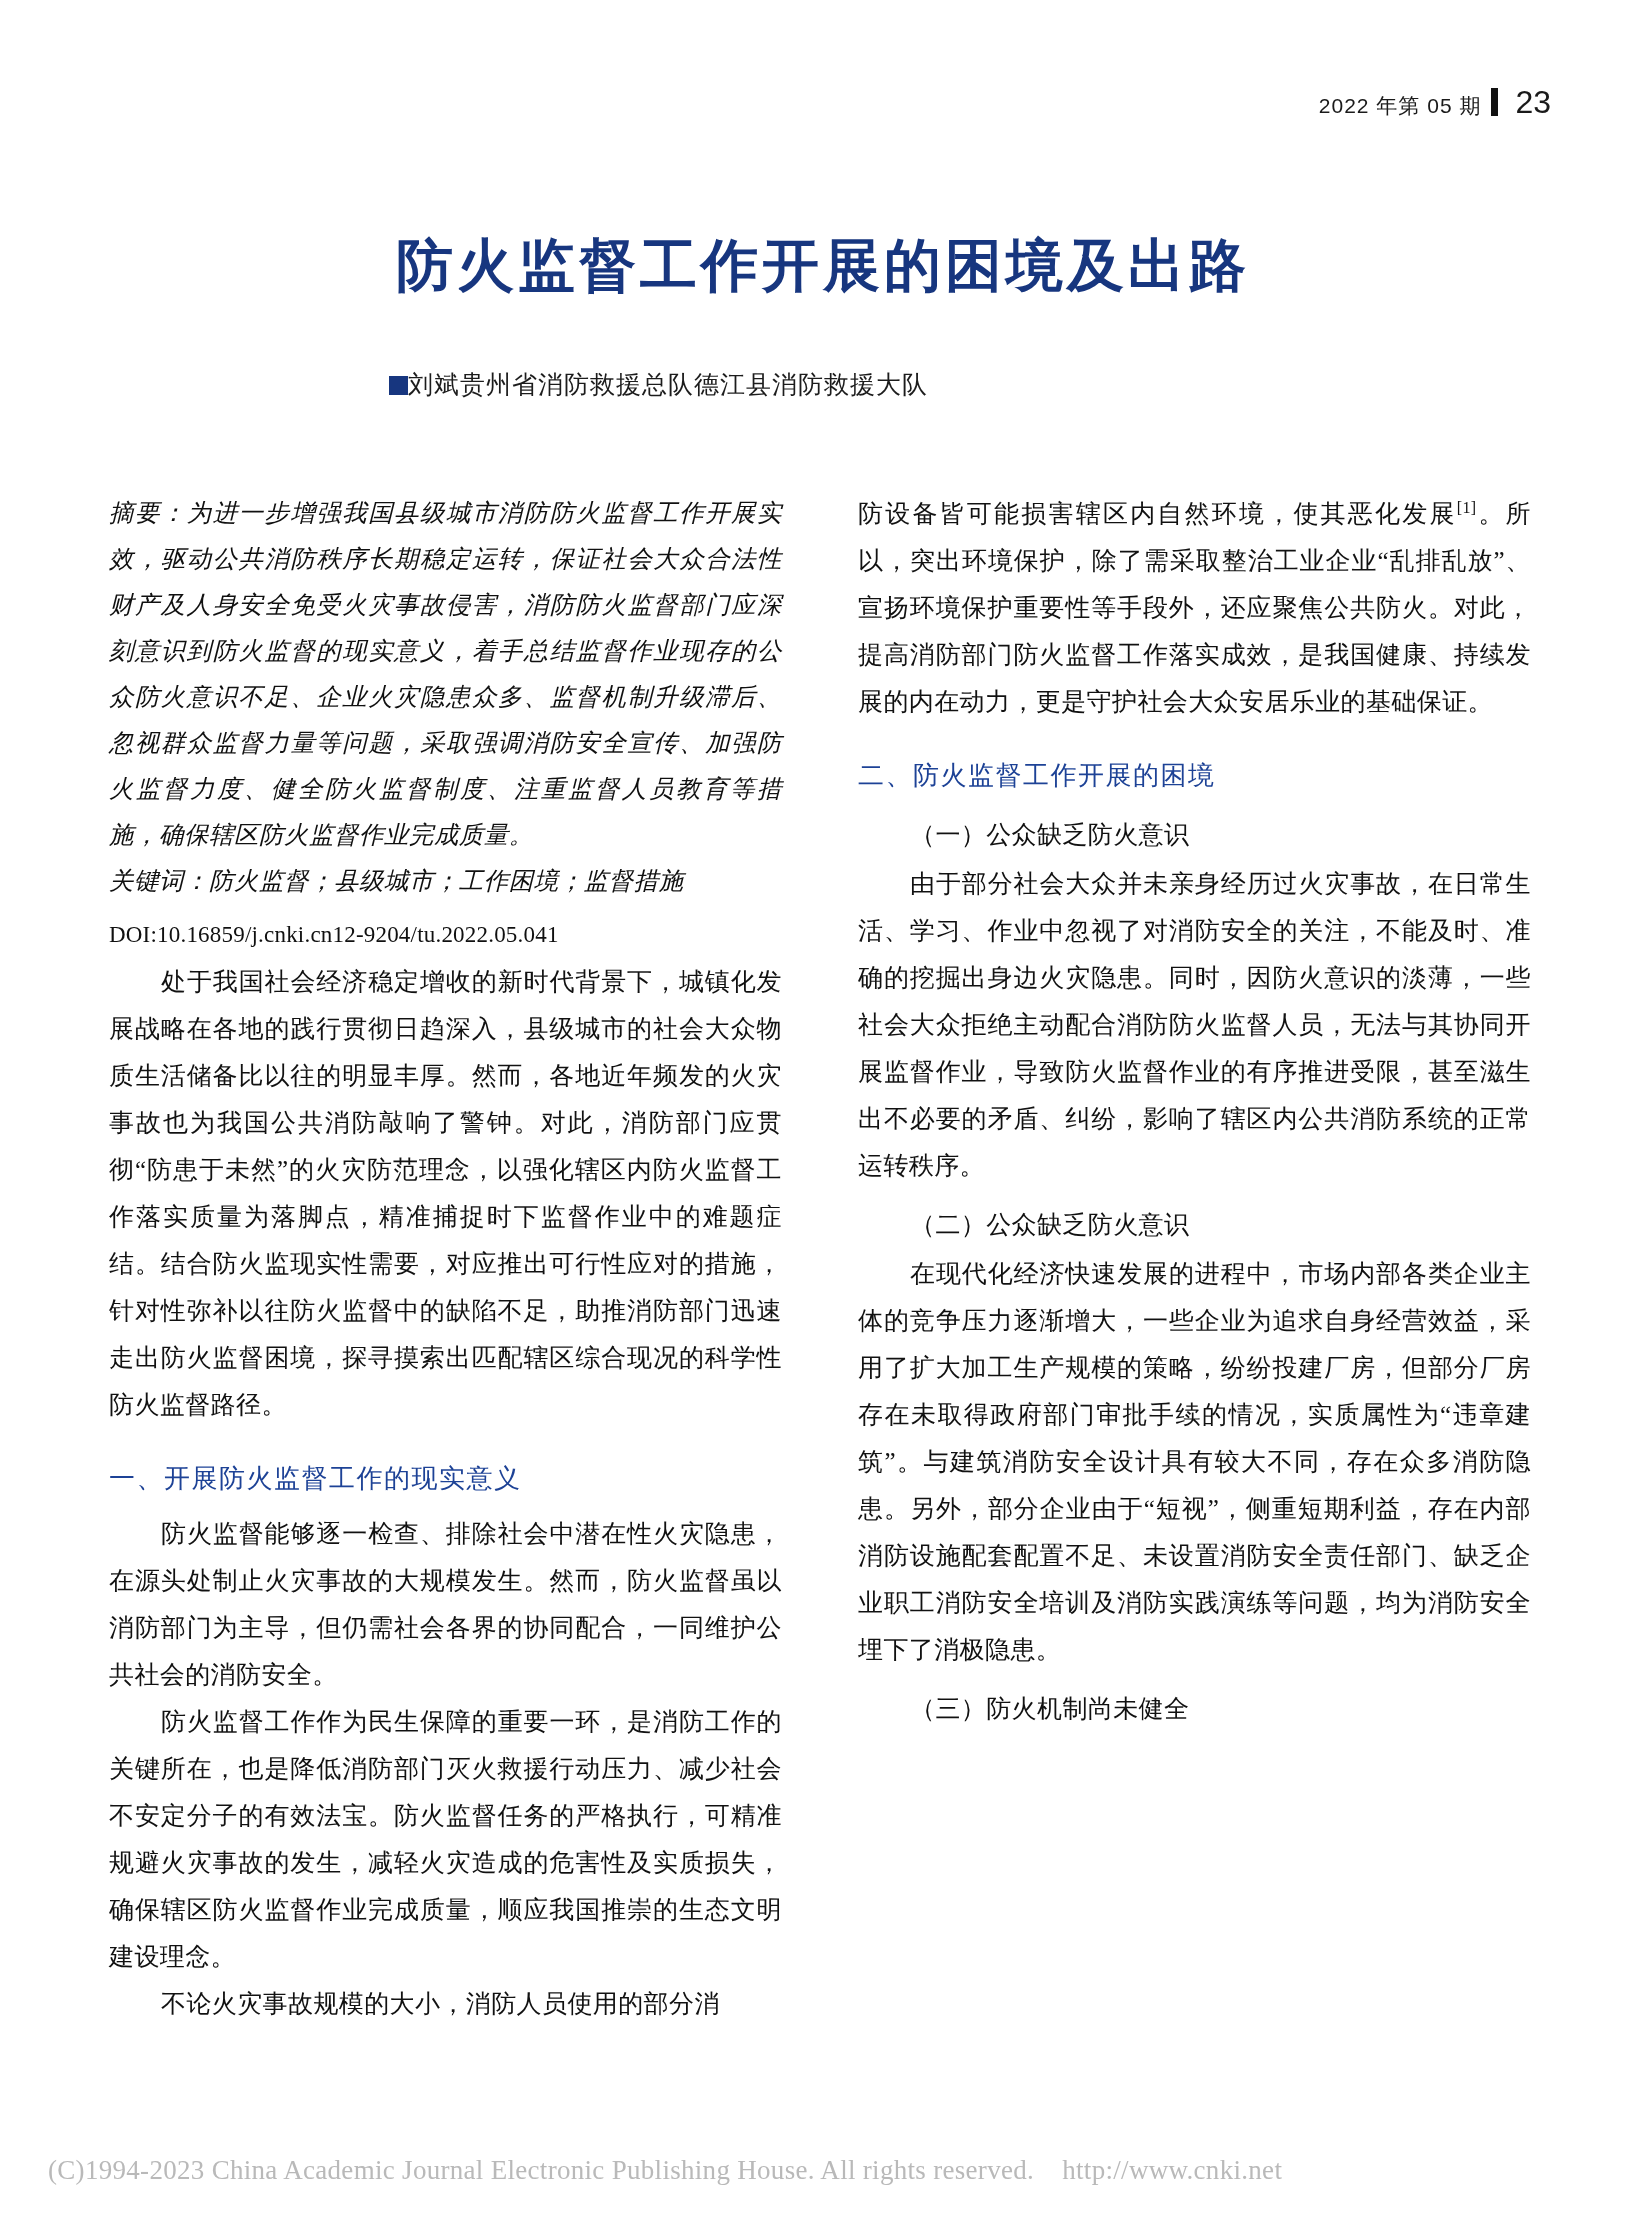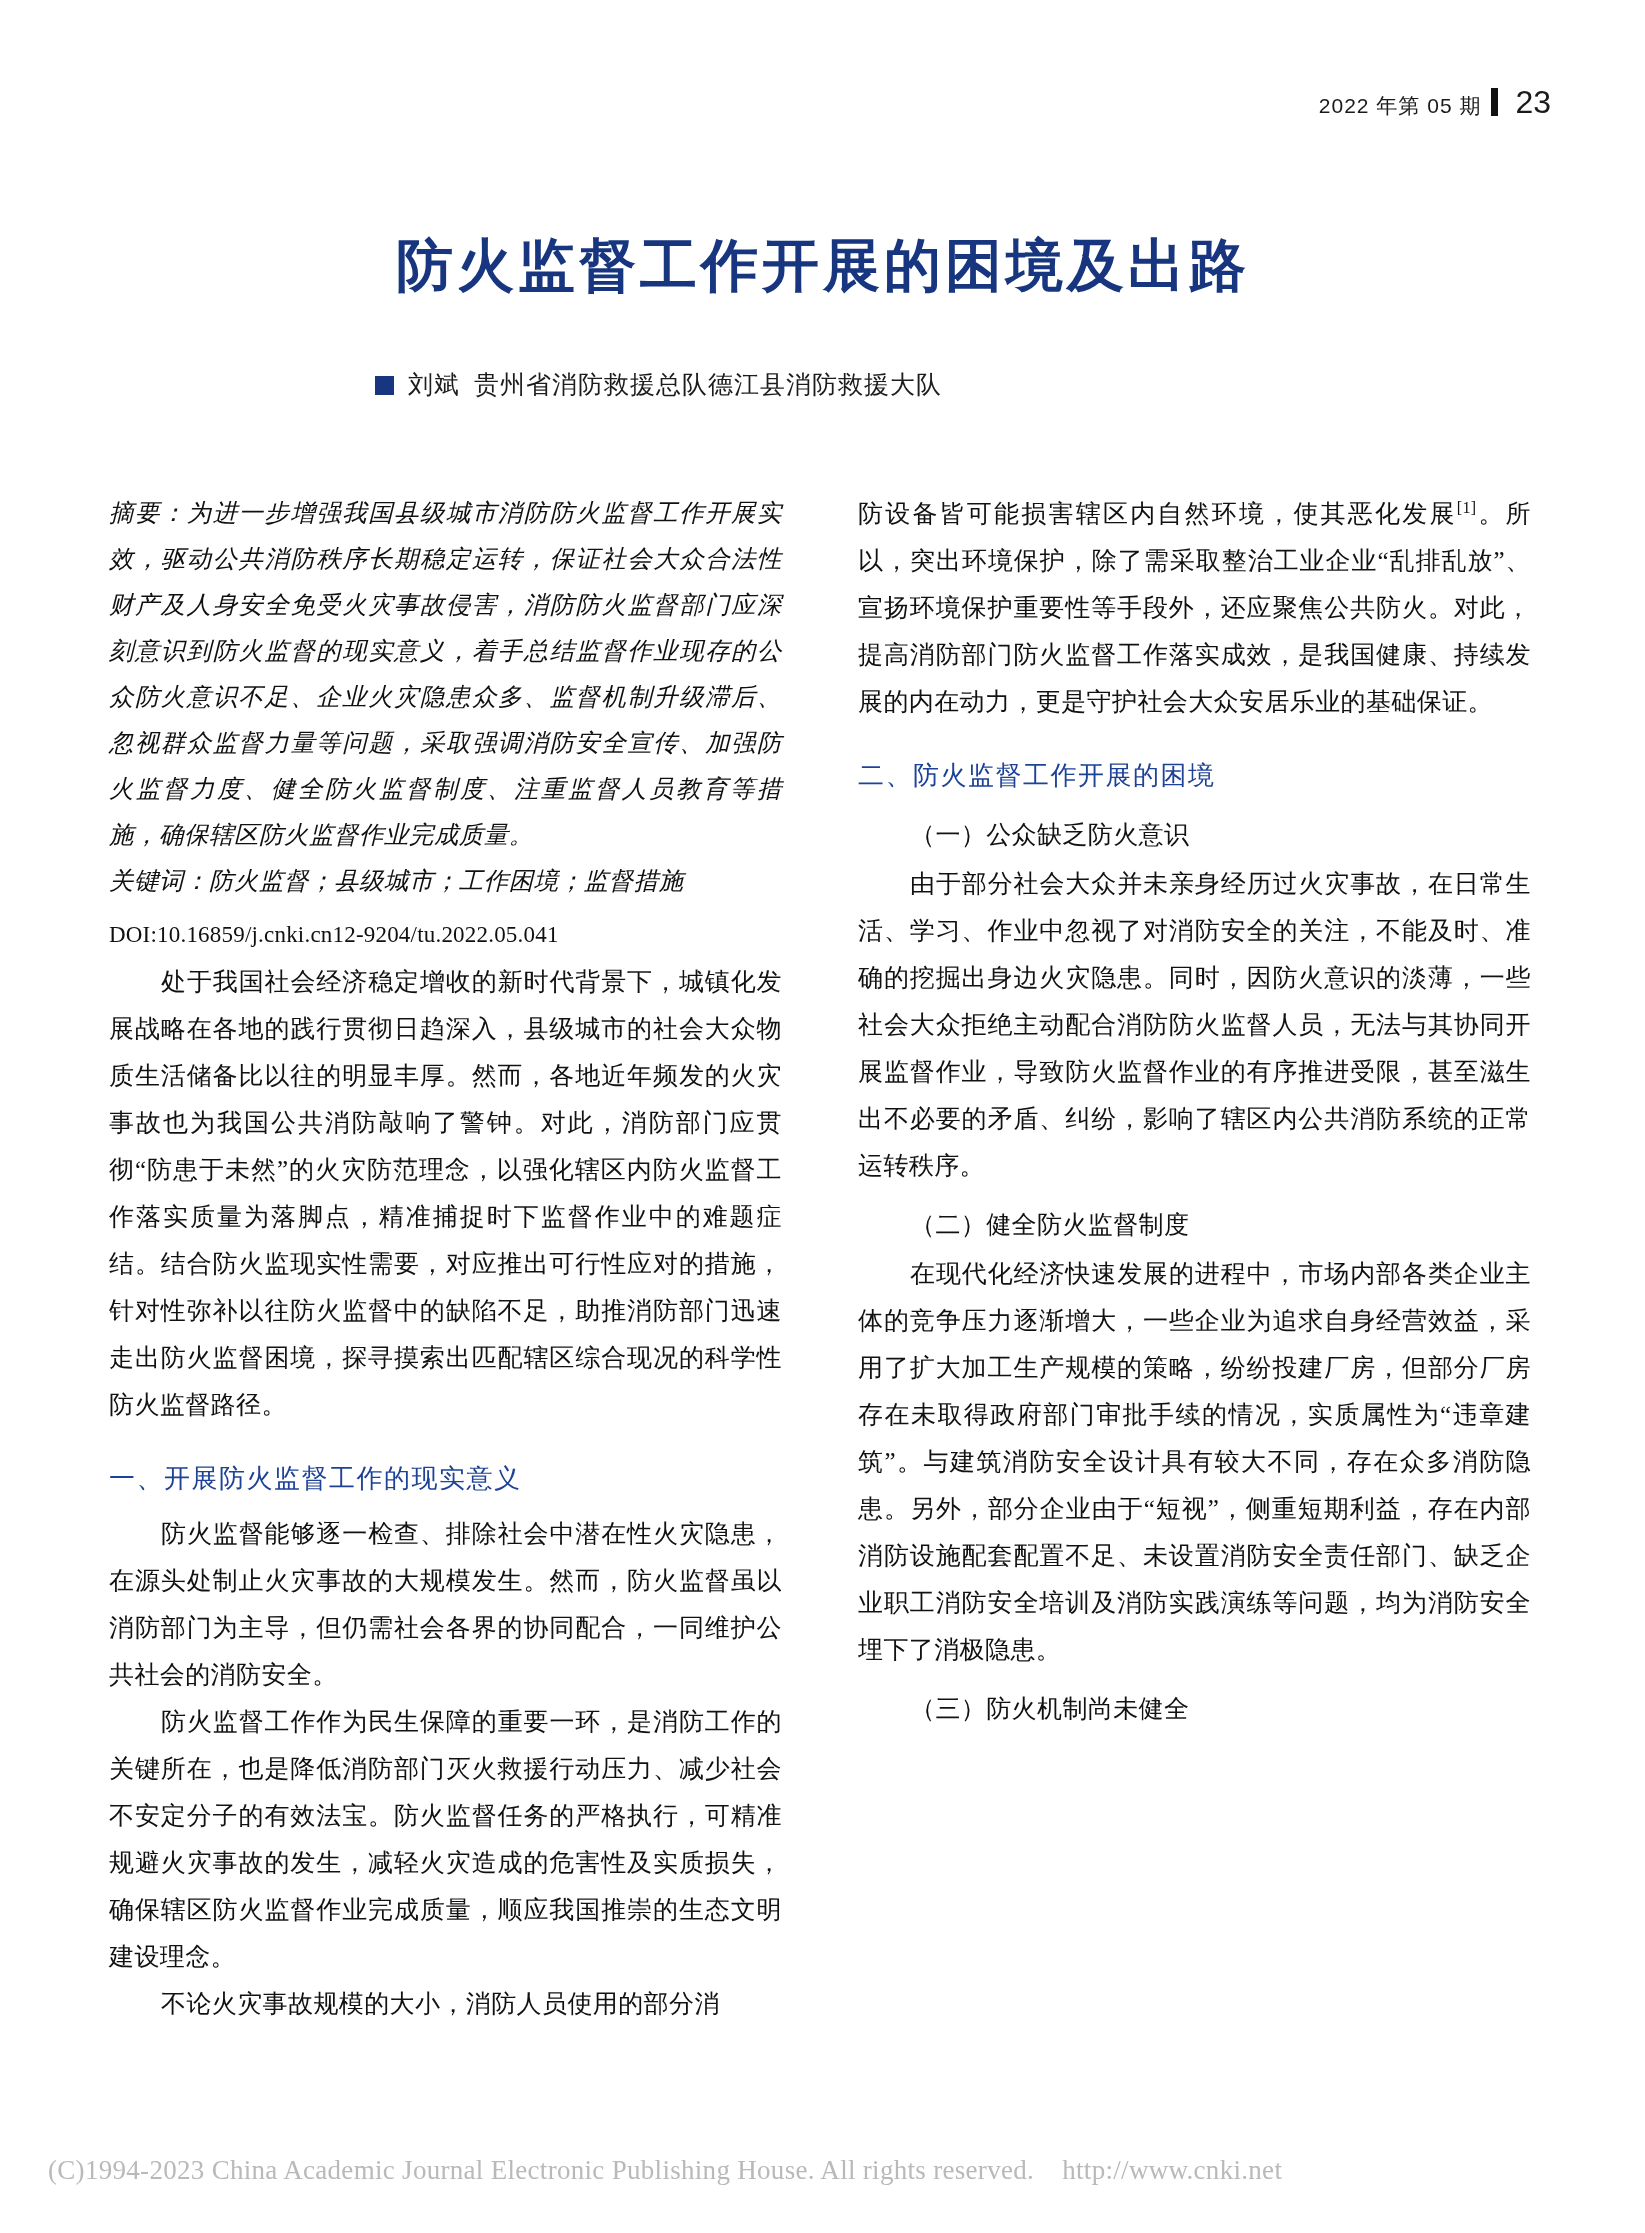--- a/index.html
+++ b/index.html
@@ -78,21 +78,20 @@
     left: 0;
     width: 1317px;
     text-align: center;
     font-family: "Liberation Sans", "DejaVu Sans", sans-serif;
     font-size: 25px;
     letter-spacing: 1px;
     color: #1c1c1c;
     display: flex;
     justify-content: center;
     align-items: center;
-    gap: 14px;
   }
   .byline .marker {
     display: inline-block;
     width: 19px;
     height: 19px;
     background: #17367f;
     position: relative;
     top: 1px;
   }
   .byline .author {
@@ -225,21 +224,21 @@
 
   <div class="col col-right">
 
     <p class="body" style="text-indent:0"><span>防设备皆可能损害辖区内自然环境，使其恶化发展</span><sup class="ref">[1]</sup><span>。所以，突出环境保护，除了需采取整治工业企业“乱排乱放”、宣扬环境保护重要性等手段外，还应聚焦公共防火。对此，提高消防部门防火监督工作落实成效，是我国健康、持续发展的内在动力，更是守护社会大众安居乐业的基础保证。</span></p>
 
     <h2 class="sec-h1">二、防火监督工作开展的困境</h2>
 
     <h3 class="sec-h2">（一）公众缺乏防火意识</h3>
     <p class="body">由于部分社会大众并未亲身经历过火灾事故，在日常生活、学习、作业中忽视了对消防安全的关注，不能及时、准确的挖掘出身边火灾隐患。同时，因防火意识的淡薄，一些社会大众拒绝主动配合消防防火监督人员，无法与其协同开展监督作业，导致防火监督作业的有序推进受限，甚至滋生出不必要的矛盾、纠纷，影响了辖区内公共消防系统的正常运转秩序。</p>
 
-    <h3 class="sec-h2">（二）健全防火监督制度</h3>
+    <h3 class="sec-h2">（二）公众缺乏防火意识</h3>
     <p class="body">在现代化经济快速发展的进程中，市场内部各类企业主体的竞争压力逐渐增大，一些企业为追求自身经营效益，采用了扩大加工生产规模的策略，纷纷投建厂房，但部分厂房存在未取得政府部门审批手续的情况，实质属性为“违章建筑”。与建筑消防安全设计具有较大不同，存在众多消防隐患。另外，部分企业由于“短视”，侧重短期利益，存在内部消防设施配套配置不足、未设置消防安全责任部门、缺乏企业职工消防安全培训及消防实践演练等问题，均为消防安全埋下了消极隐患。</p>
 
     <h3 class="sec-h2">（三）防火机制尚未健全</h3>
   </div>
 
   <div class="footer">(C)1994-2023 China Academic Journal Electronic Publishing House. All rights reserved.    http://www.cnki.net</div>
 
 </div>
 
 

